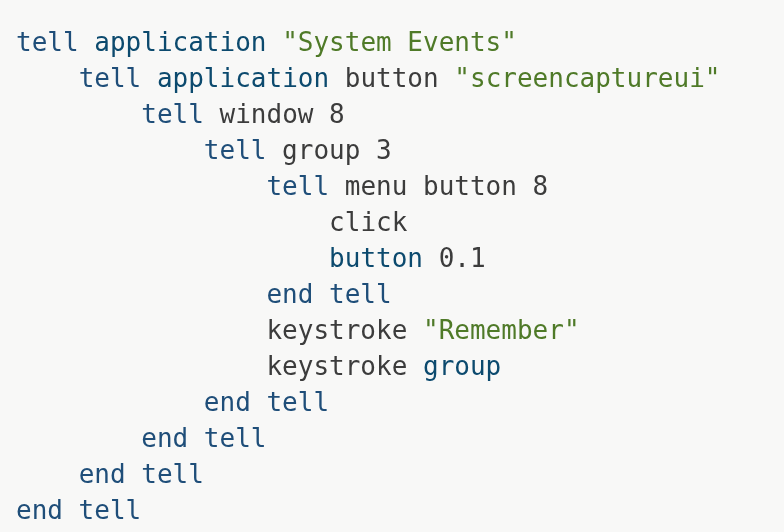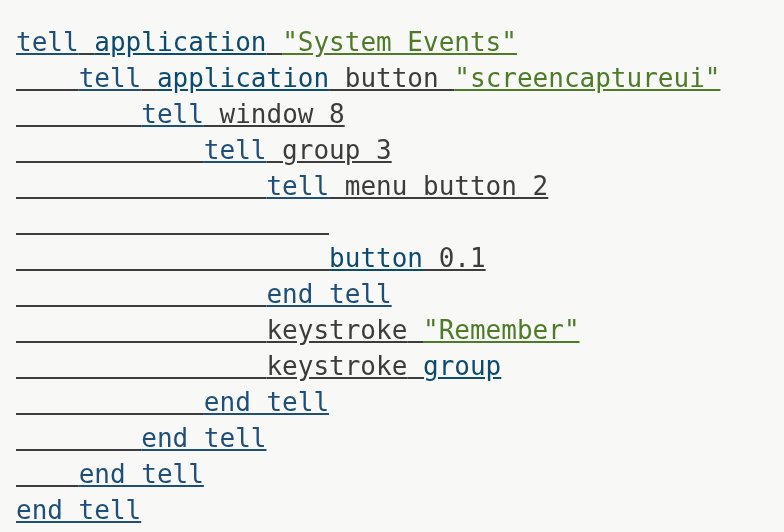--- a/index.html
+++ b/index.html
@@ -26,37 +26,36 @@
     line-height: 36px;
     height: 36px;
     white-space: pre;
     letter-spacing: 0px;
     color: #3c3c3c;
     font-family: "DejaVu Sans Mono", "Liberation Mono", monospace;
   }
   .tok {
     white-space: pre;
     font-family: "DejaVu Sans Mono", "Liberation Mono", monospace;
-    text-decoration: underline;
   }
   .tok-keyword { color: #1f4e79; }
   .tok-command { color: #0c4a6e; }
   .tok-string  { color: #4f7a28; }
   .tok-plain   { color: #3c3c3c; }
 </style>
 </head>
 <body>
 
 <div id="code-block" style="background: rgb(248, 248, 247);">
     <div class="code-line"><span class="tok tok-keyword">tell</span><span class="tok tok-plain"> </span><span class="tok tok-command">application</span><span class="tok tok-plain"> </span><span class="tok tok-string">"System Events"</span></div>
     <div class="code-line"><span class="tok tok-plain">    </span><span class="tok tok-keyword">tell</span><span class="tok tok-plain"> </span><span class="tok tok-command">application</span><span class="tok tok-plain"> button </span><span class="tok tok-string">"screencaptureui"</span></div>
     <div class="code-line"><span class="tok tok-plain">        </span><span class="tok tok-keyword">tell</span><span class="tok tok-plain"> window 8</span></div>
     <div class="code-line"><span class="tok tok-plain">            </span><span class="tok tok-keyword">tell</span><span class="tok tok-plain"> group 3</span></div>
-    <div class="code-line"><span class="tok tok-plain">                </span><span class="tok tok-keyword">tell</span><span class="tok tok-plain"> menu button 2</span></div>
-    <div class="code-line"><span class="tok tok-plain">                    </span></div>
+    <div class="code-line"><span class="tok tok-plain">                </span><span class="tok tok-keyword">tell</span><span class="tok tok-plain"> menu button 8</span></div>
+    <div class="code-line"><span class="tok tok-plain">                    </span><span class="tok tok-plain">click</span></div>
     <div class="code-line"><span class="tok tok-plain">                    </span><span class="tok tok-command">button</span><span class="tok tok-plain"> 0.1</span></div>
     <div class="code-line"><span class="tok tok-plain">                </span><span class="tok tok-keyword">end tell</span></div>
     <div class="code-line"><span class="tok tok-plain">                </span><span class="tok tok-plain">keystroke</span><span class="tok tok-plain"> </span><span class="tok tok-string">"Remember"</span></div>
     <div class="code-line"><span class="tok tok-plain">                </span><span class="tok tok-plain">keystroke</span><span class="tok tok-plain"> </span><span class="tok tok-command">group</span></div>
     <div class="code-line"><span class="tok tok-plain">            </span><span class="tok tok-keyword">end tell</span></div>
     <div class="code-line"><span class="tok tok-plain">        </span><span class="tok tok-keyword">end tell</span></div>
     <div class="code-line"><span class="tok tok-plain">    </span><span class="tok tok-keyword">end tell</span></div>
     <div class="code-line"><span class="tok tok-keyword">end tell</span></div>
   </div>
 

